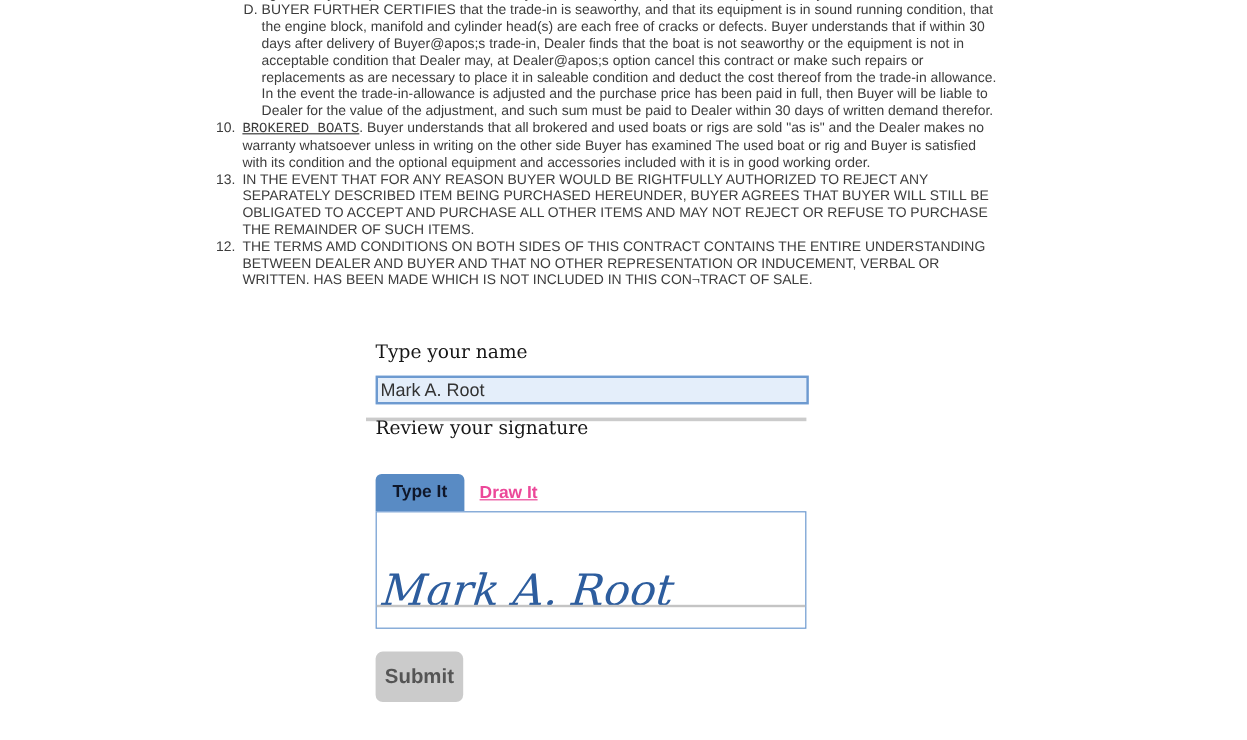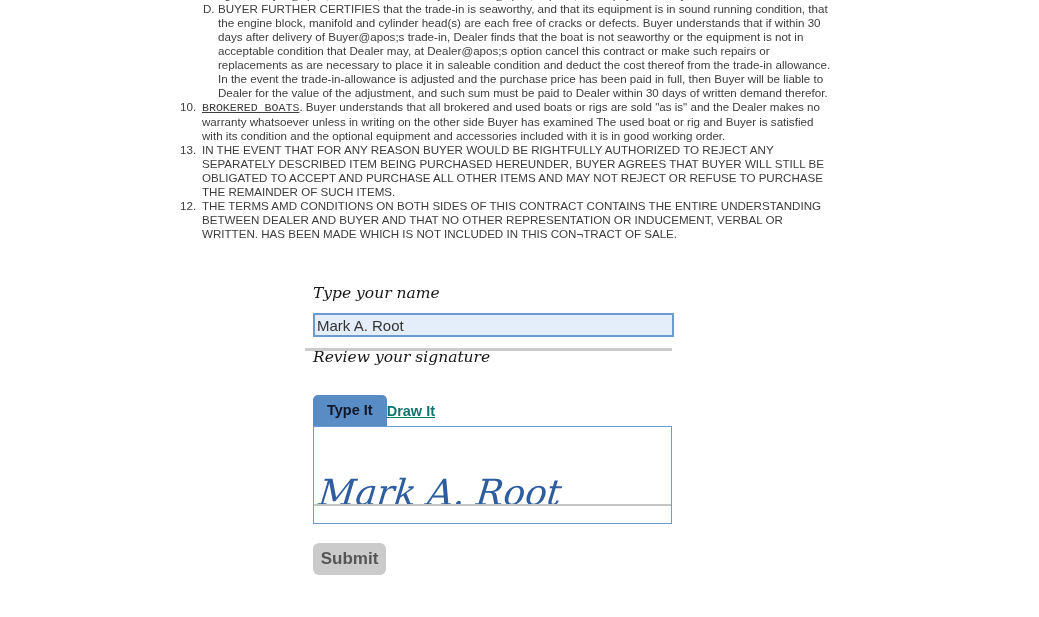--- a/index.html
+++ b/index.html
@@ -19,21 +19,21 @@
   .c-row .txt { flex:1; }
   .d-row { margin-left:23px; }
   .d-row .num { flex:0 0 15px; }
   .clip-row { margin-left:38px; }
   .u { text-decoration:underline;font-family:Liberation Mono, monospace; }
 
   
   .serif-label {
     position:absolute; left:313px;
     font-family:"DejaVu Serif","Liberation Serif",serif;
-    font-style:italic; font-size:15.5px; color:#161616;
+    font-size:15.5px; color:#161616;
   }
   #name-label { top:284px; }
   #review-label { top:348px; }
 
   #name-input {
     position:absolute; left:313px; top:313px;
     box-sizing:border-box; width:361px; height:24px;
     background:#e4eefa; border:2px solid #6d9ad0;
     padding:0 2px; font-family:"Liberation Sans",sans-serif;
     font-size:15px; color:#333333; outline:none;
@@ -47,43 +47,43 @@
   .tabs {
     position:absolute; left:313px; top:395px; height:31px;
     display:flex; align-items:center;
   }
   .tab-active {
     background:#598bc4; color:#0f172a; font-weight:bold; font-size:14.5px;
     height:31px; line-height:31px; padding:0 14px;
     border-radius:5px 5px 0 0; cursor:pointer;
   }
   .tab-link {
-    font-weight:bold; font-size:14.5px;
-    color:#0f766e; text-decoration:underline; cursor:pointer;
+    margin-left:13px; font-weight:bold; font-size:14.5px;
+    color:#ec4899; text-decoration:underline; cursor:pointer;
   }
 
   .sig-box {
     position:absolute; left:313px; top:426px;
     box-sizing:border-box; width:359px; height:98px;
     border:1px solid #6d9ad0; background:#ffffff;
   }
   .sig-baseline {
     position:absolute; left:0; right:0; bottom:17px; height:2px;
     background:#c4c4c4;
   }
   .sig-text {
     position:absolute; left:5px; bottom:10px;
     font-family:"DejaVu Serif","Liberation Serif",serif;
     font-style:italic; font-size:36px; color:#2d5d9e;
     transform:skewX(-6deg); white-space:nowrap;
   }
 
   #submit-btn {
     position:absolute; left:313px; top:543px;
-    box-sizing:border-box; width:73px; height:32px;
+    box-sizing:border-box; width:73px; height:42px;
     background:#cbcbcb; border:none; border-radius:6px;
     font-family:"Liberation Sans",sans-serif;
     font-weight:bold; font-size:17px; color:#555555; cursor:pointer;
   }
 </style>
 </head>
 <body>
 
 <div class="contract">
   <div class="c-row clip-row">

